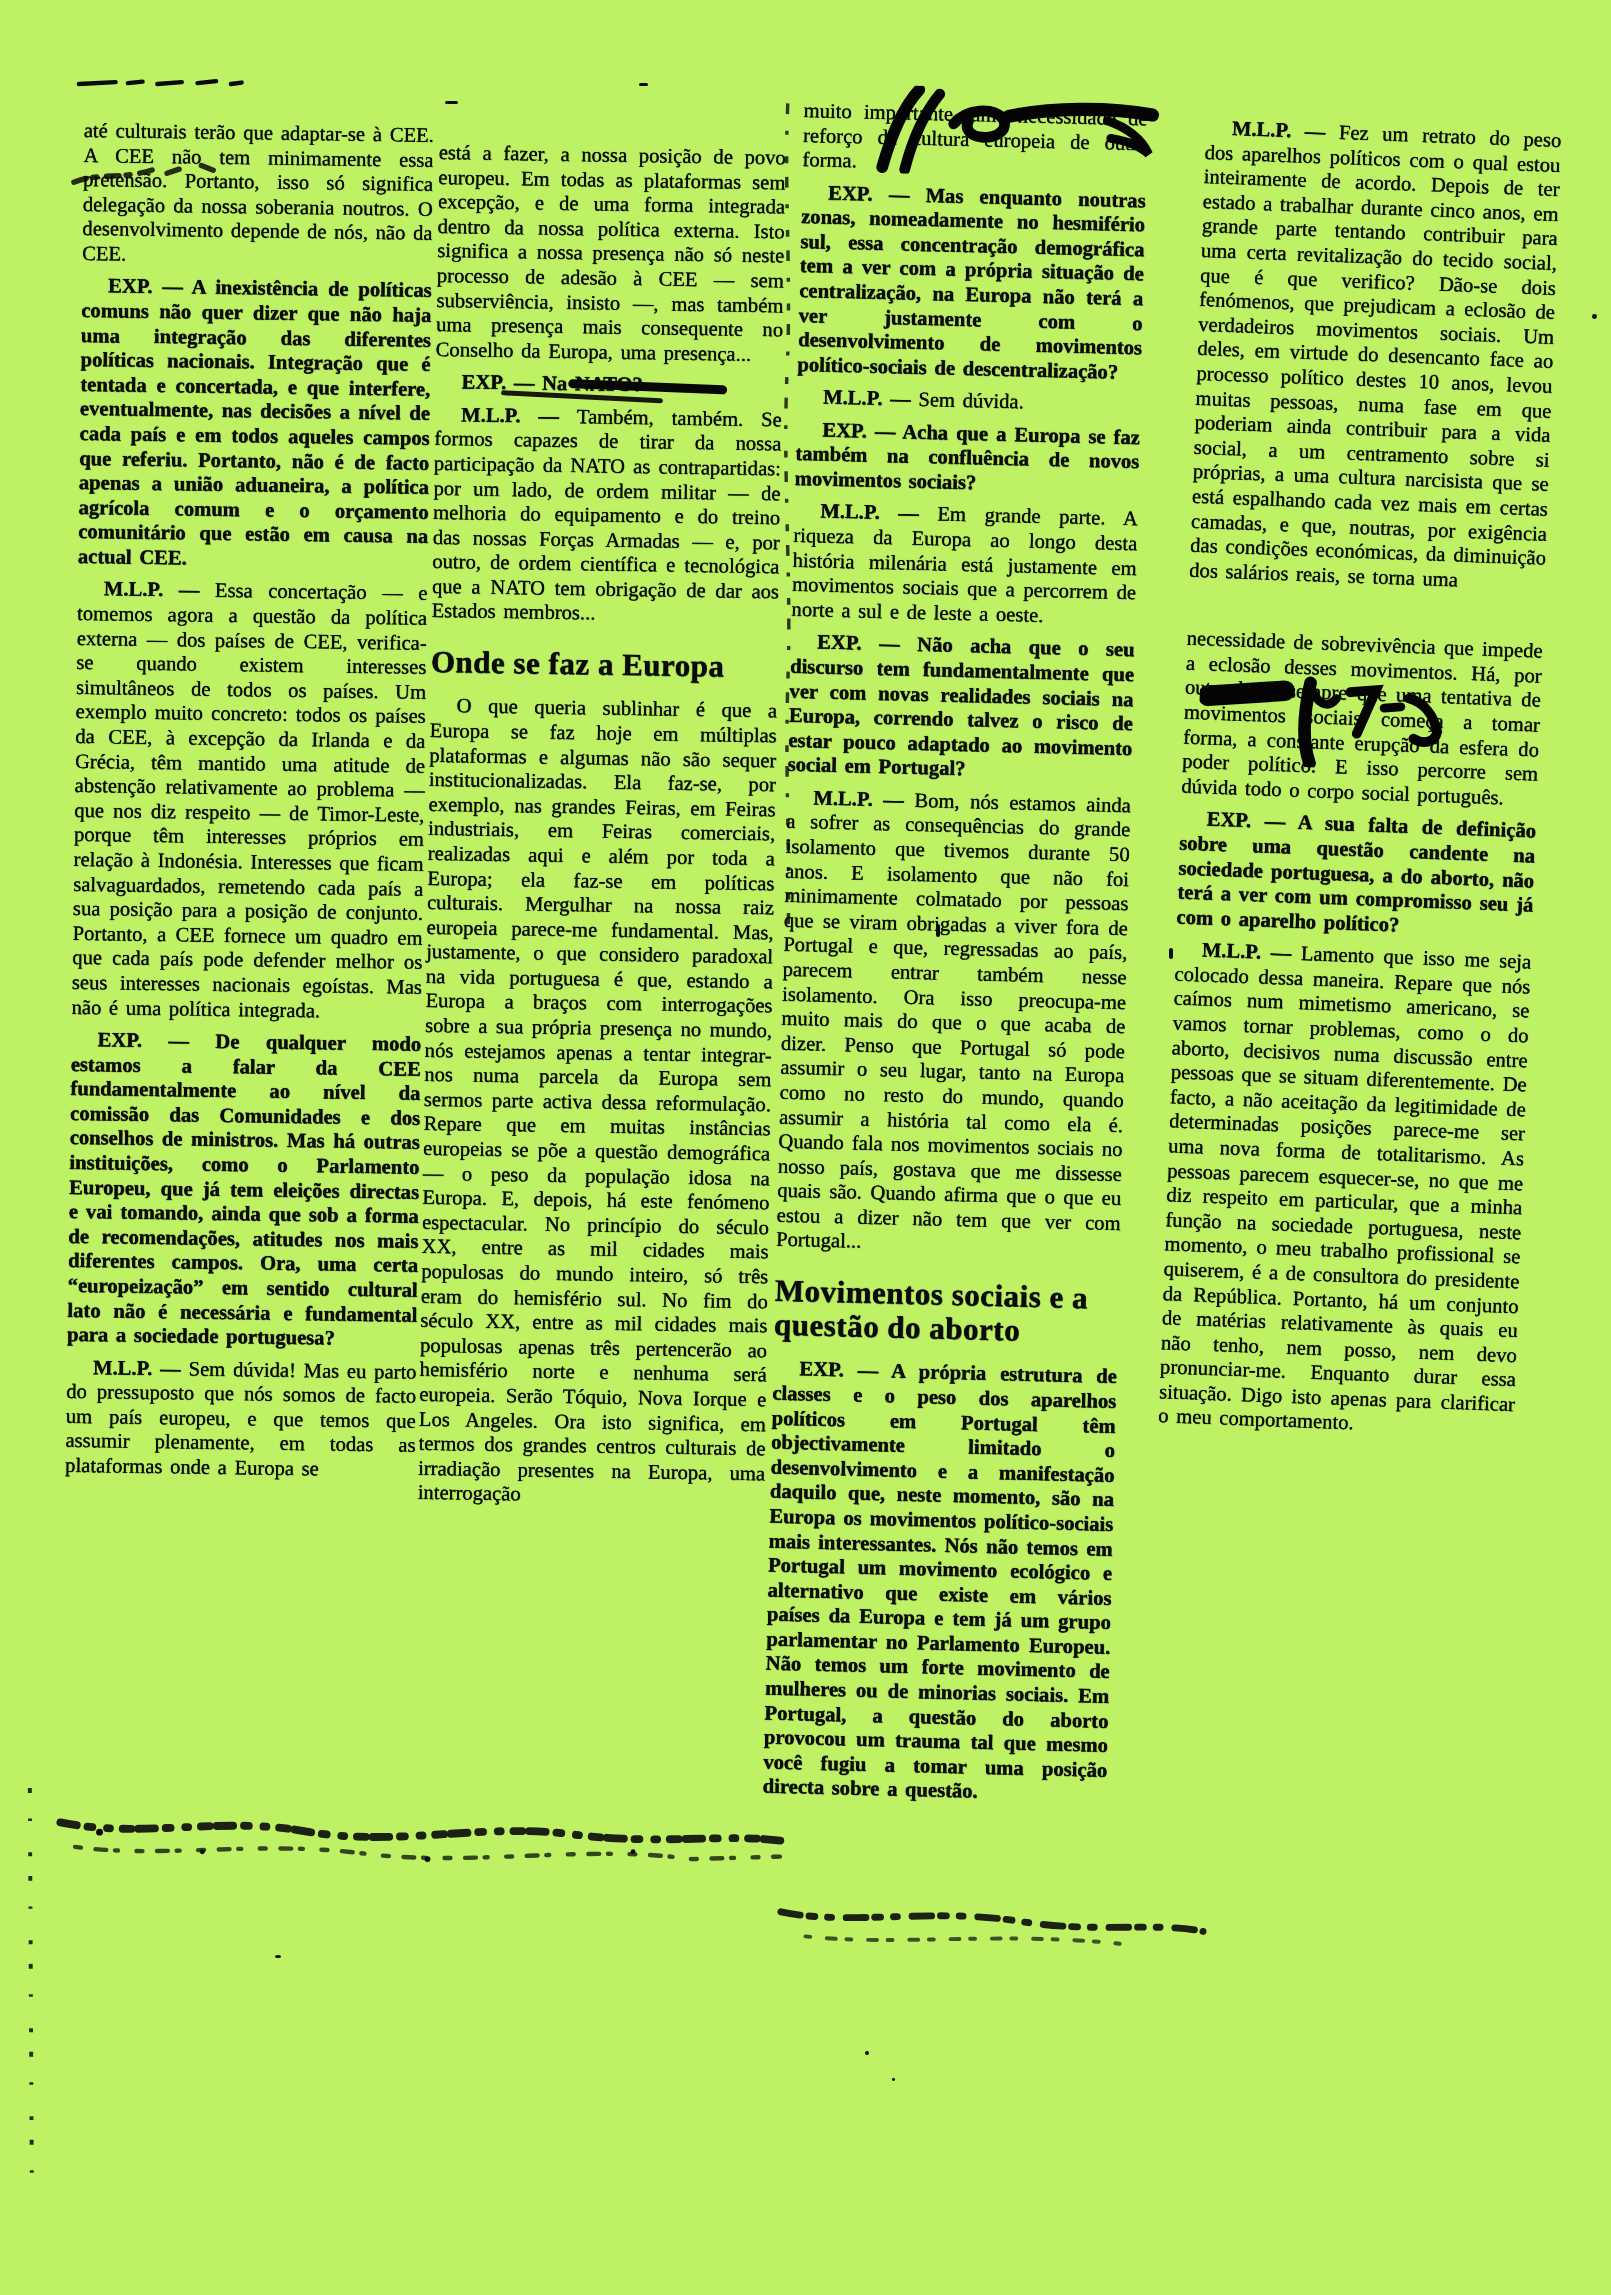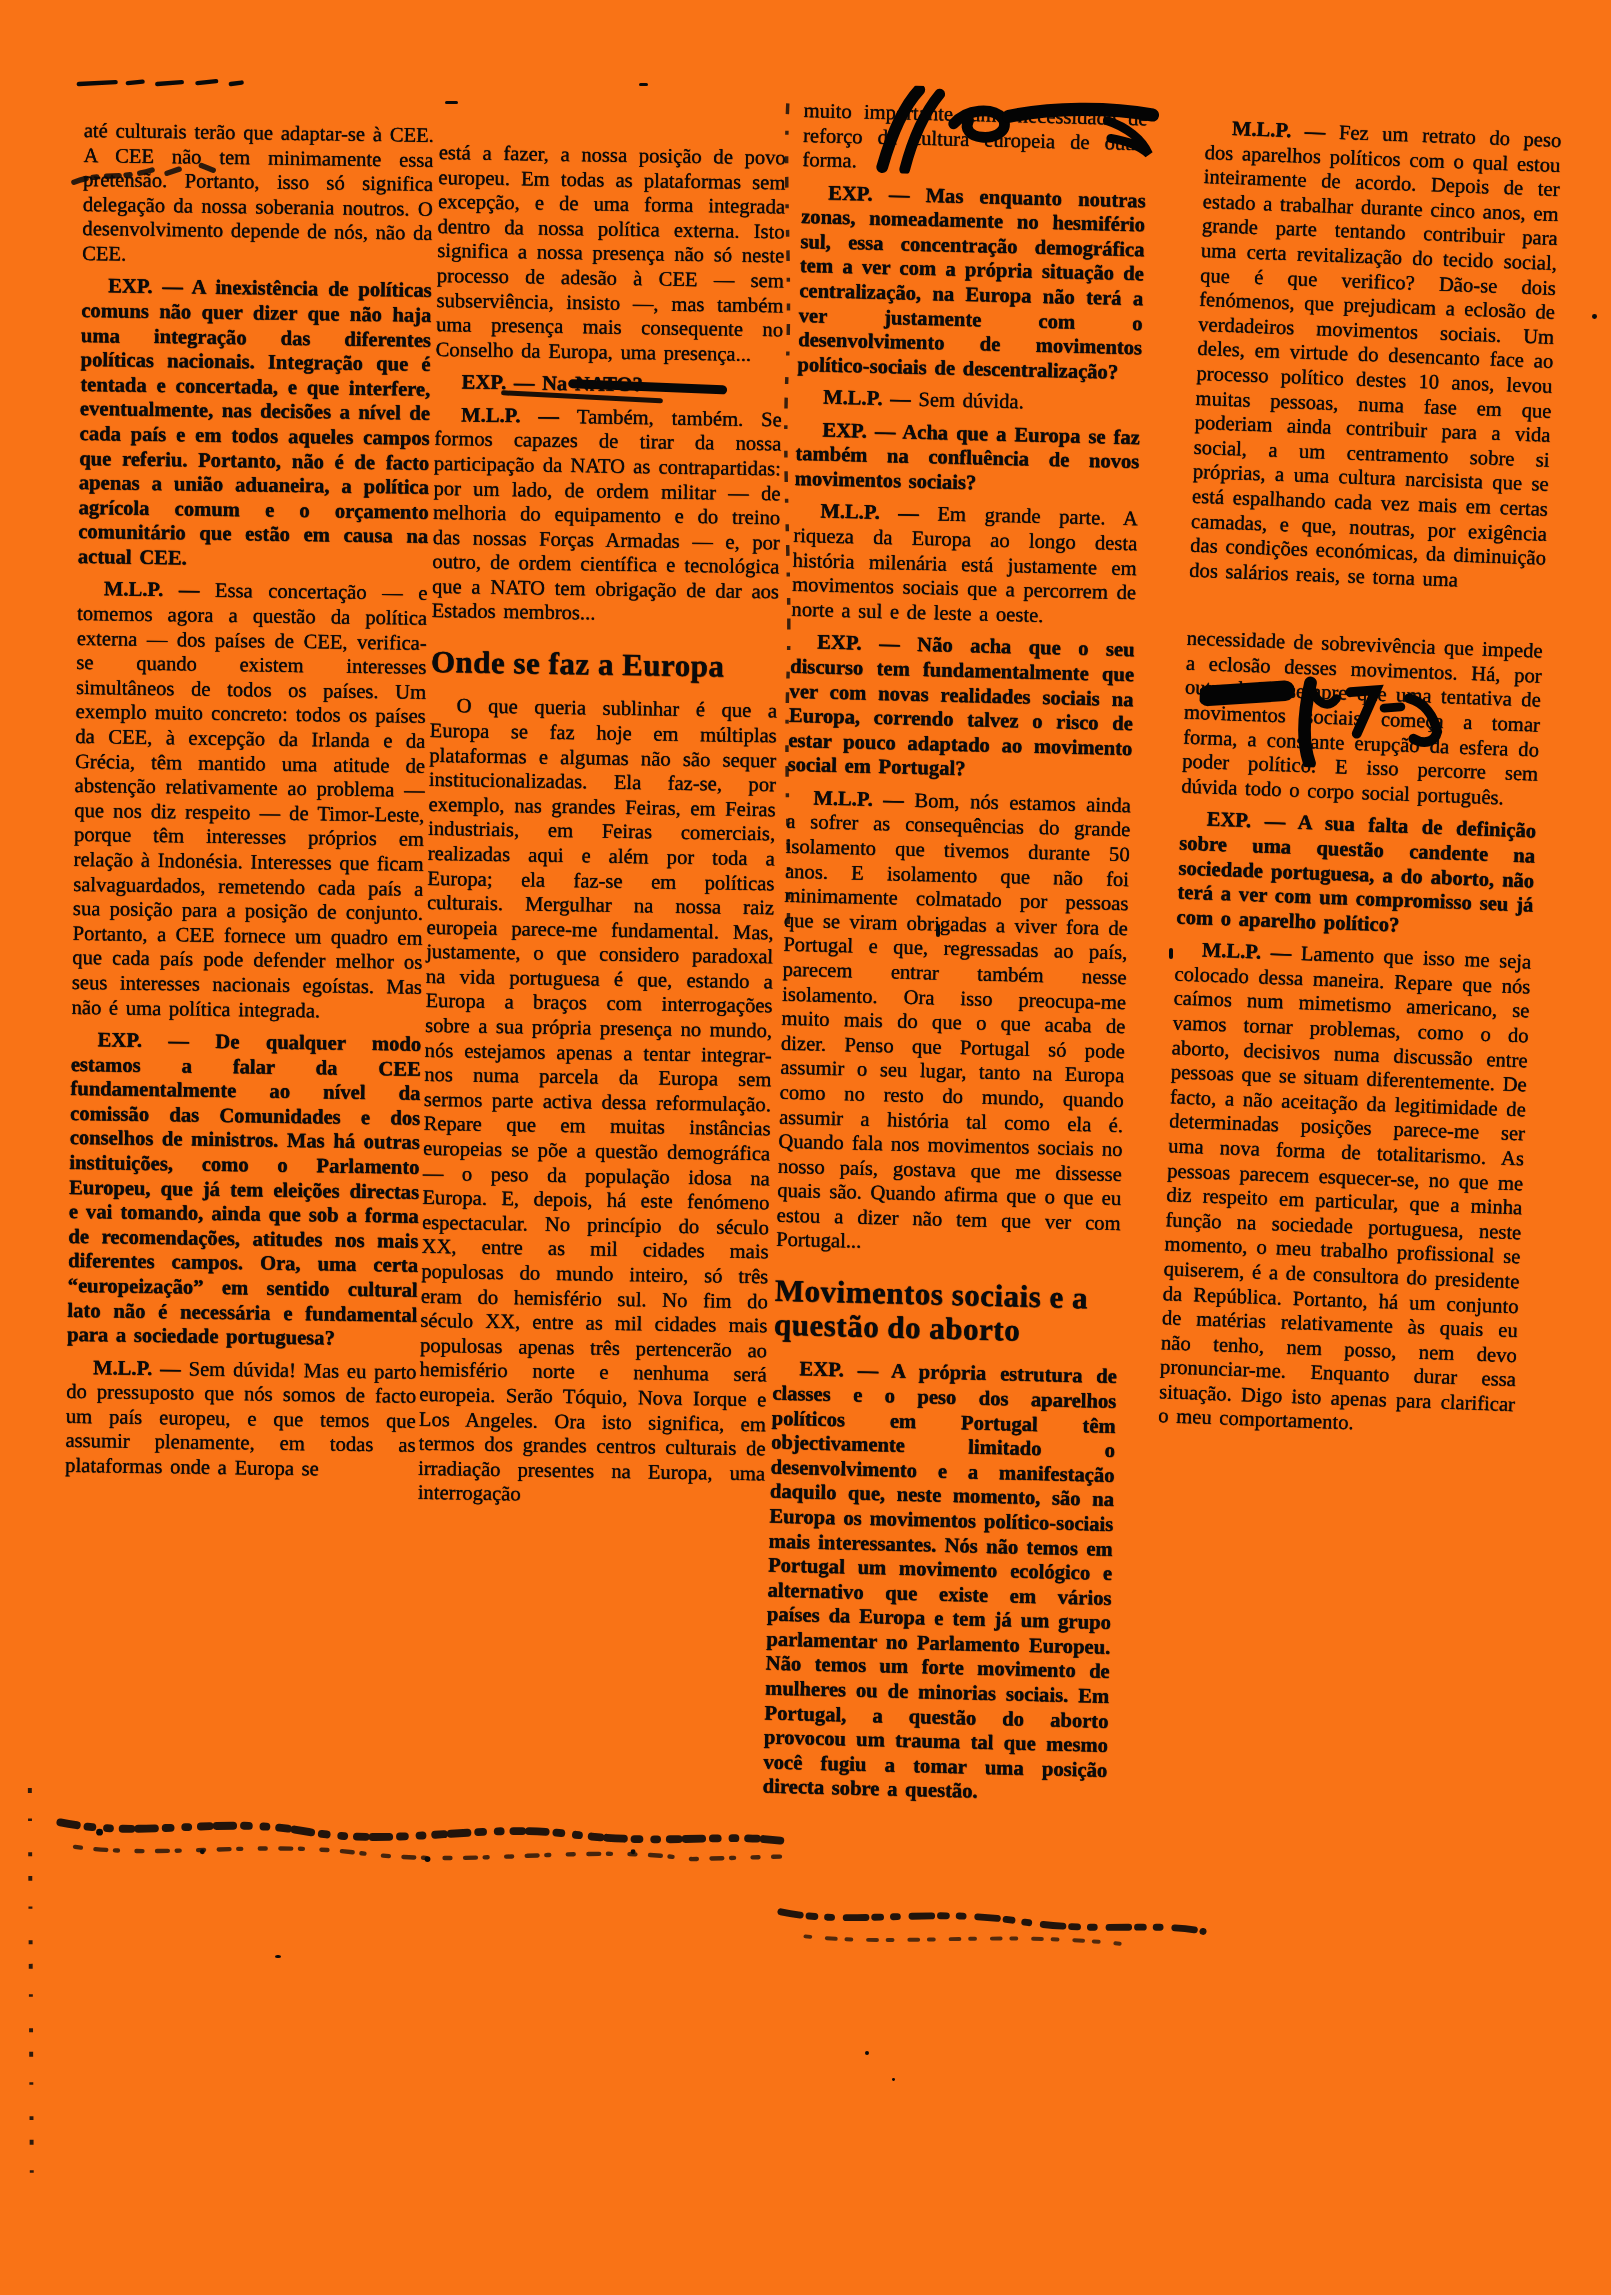--- a/index.html
+++ b/index.html
@@ -1,17 +1,17 @@
 <!DOCTYPE html>
 <html style="font-size:7.9px"><head>
 <meta charset="utf-8">
 <style>
   html,body{margin:0;padding:0;background:#e8e8e8;}
   .page{
-    position:relative; width:1612px; height:2295px; background:#f97316;
+    position:relative; width:1612px; height:2295px; background:#bef264;
     font-family:"Liberation Serif", serif; color:#0b0b0b; overflow:hidden;
   }
   .col{
     position:absolute; text-align:justify; transform-origin:0 0;
   }
   #c1{left:84px; top:118px; width:350px; transform:rotate(0.8deg);}
   #c2{left:439px; top:140px; width:347px; transform:rotate(0.9deg);}
   #c3{left:804px; top:98px; width:344px; transform:rotate(1.4deg);}
   #c4{left:1206px; top:115px; width:356px; transform:rotate(2.1deg);}
 

